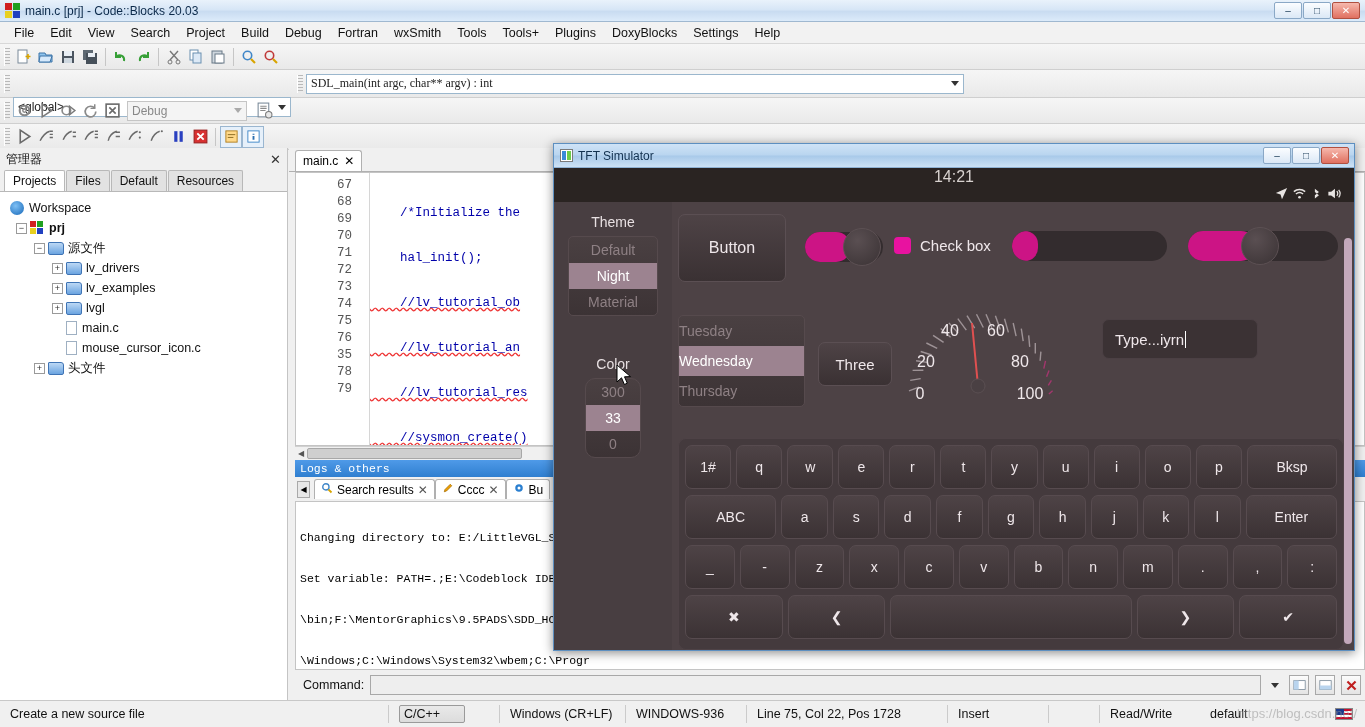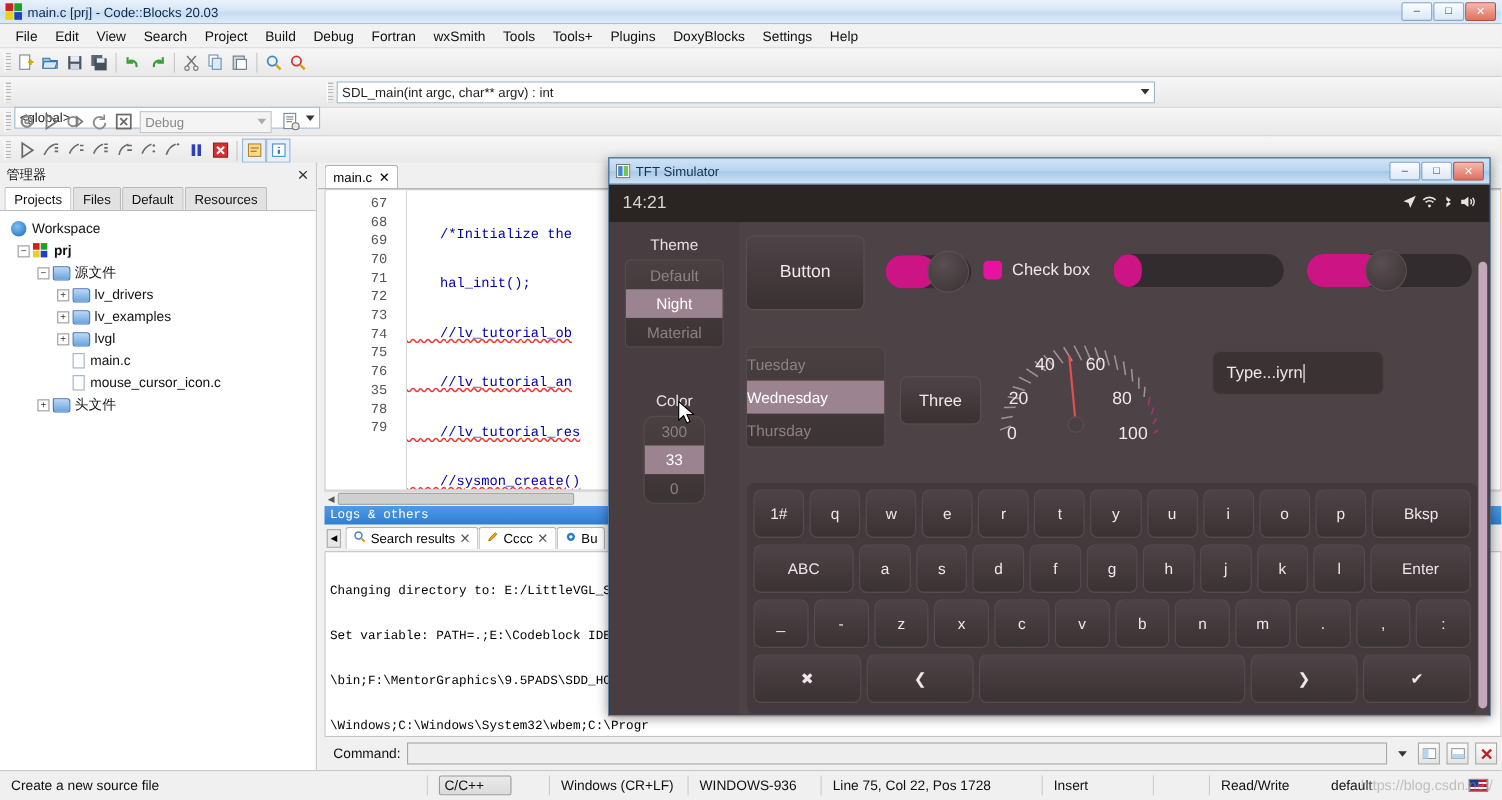--- a/index.html
+++ b/index.html
@@ -147,21 +147,21 @@
     border:1px solid #5d8fc0; background:#2b2b2b; box-shadow:0 2px 10px rgba(0,0,0,.45);}
   #sim-title{ height:24px;
     background:linear-gradient(to bottom,#cfe3f6 0%,#b9d5ef 48%,#a8c9e9 52%,#cde2f5 100%);
     display:flex;align-items:center;padding:0 2px; border-bottom:1px solid #8fb2d4;}
   #sim-title .ico{ width:13px;height:13px;margin:0 5px 0 4px;background:#fff;border:1px solid #7a7a7a;position:relative;}
   #sim-title .ico::after{content:"";position:absolute;left:1px;top:1px;width:4px;height:9px;background:#3a8ad8;}
   #sim-title .ico::before{content:"";position:absolute;left:6px;top:1px;width:4px;height:9px;background:#6ecb4a;}
   #sim-title .t{ font-size:12px;color:#12314f; flex:1;}
   #sim-body{ position:absolute;left:0;right:0;top:24px;bottom:0;background:#1e1e1e; overflow:hidden;}
   #sim-status{ height:34px; background:#2a2422; display:flex;align-items:center;
-    padding:0 12px; color:#d8d2cf; font-size:16px;}
+    padding:0 12px; color:#d8d2cf; font-size:16px;flex-direction:column;}
   #sim-status .right{ margin-left:auto; display:flex;align-items:center;gap:3px;font-size:15px;}
   #sim-content{ position:absolute; left:0;right:0;top:34px;bottom:0; background:#4d4245; display:flex;}
 
   #sim-left{ width:118px; background:#483e41; padding-top:8px; text-align:center; flex:none;}
   .sec-title{ color:#e8e0e2; font-size:14px; margin:4px 0 6px;}
   .roller{ width:90px; margin:0 auto; border-radius:5px; overflow:hidden;
     background:linear-gradient(to bottom,#4a4042,#3c3335); border:1px solid #564a4d;}
   .roller .opt{ height:26px; line-height:26px; font-size:14px; color:#8e8084;}
   .roller .opt.sel{ background:#9c8390; color:#fff;}
   .roller.small{ width:56px;border-radius:10px;}
@@ -314,21 +314,21 @@
   </span>
 </div>
 
 <div class="toolbar" style="height:28px;">
   <span class="grip"></span>
   <div class="tb-field" style="width:278px;margin-top:47px;">
     <span style="flex:1">&lt;global&gt;</span>
     <span class="caret"></span>
   </div>
   <span class="grip" style="margin-left:6px"></span>
-  <div class="tb-field" style="width:744px;">
+  <div class="tb-field" style="width:658px;font-family:Liberation Serif, serif;">
     <span style="flex:1">SDL_main(int argc, char** argv) : int</span>
     <span class="caret"></span>
   </div>
 </div>
 
 <div class="toolbar" style="height:26px;">
   <span class="grip"></span>
   <span class="tbtn">
     <svg width="17" height="17" viewBox="0 0 16 16">
         <circle cx="8" cy="8" r="4.5" fill="none" stroke="#8a8a8a" stroke-width="2"></circle>

